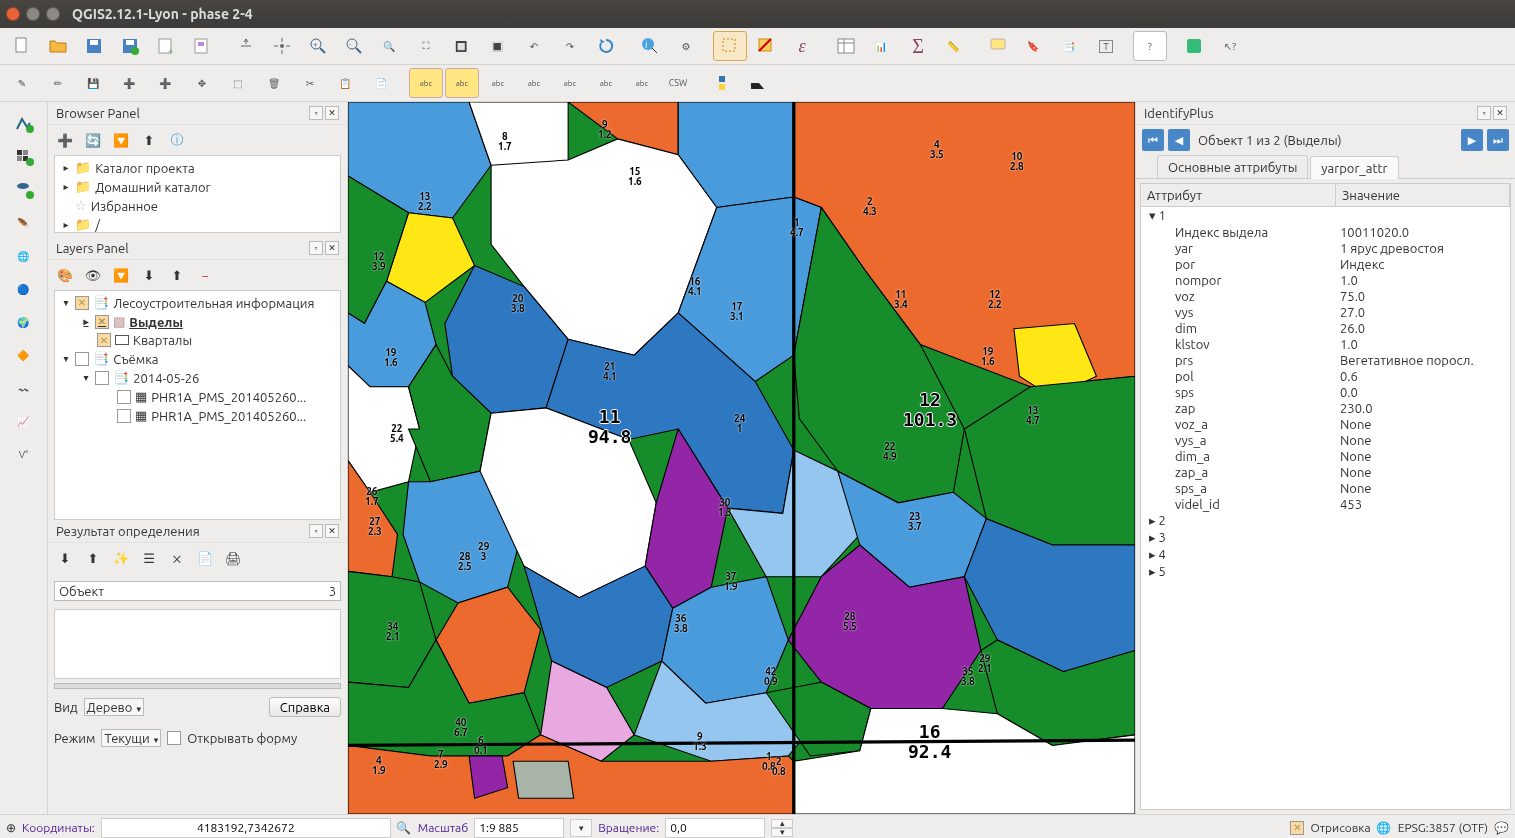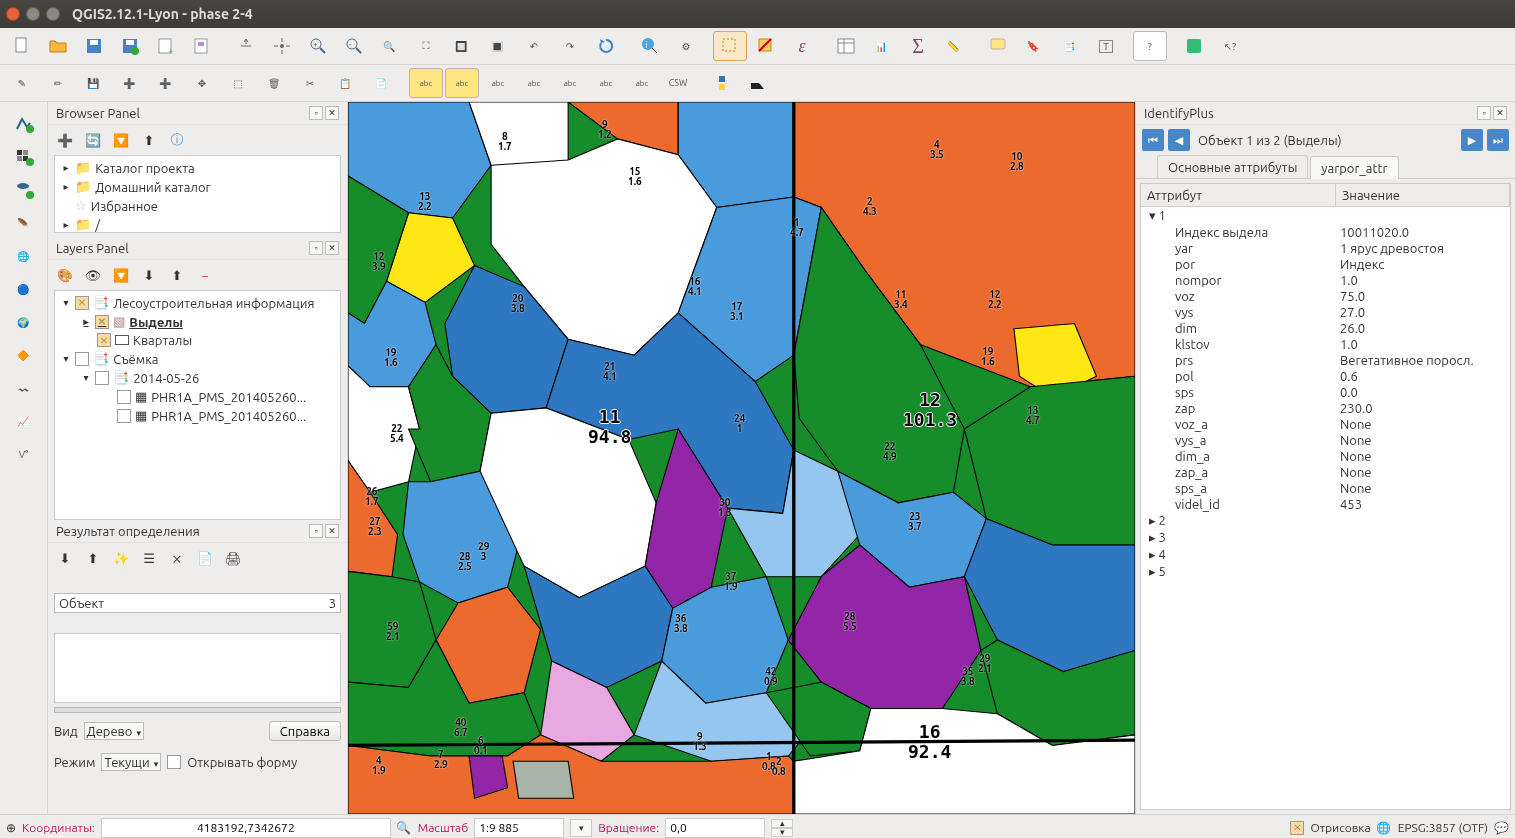--- a/index.html
+++ b/index.html
@@ -49,24 +49,24 @@
 .attrtable { flex:1; border:1px solid #ccc; margin:4px; background:#fff; overflow-y:auto; font-size:13px; }
 .attr-head { display:flex; background:#efedec; border-bottom:1px solid #ccc; }
 .attr-head div { padding:4px 6px; border-right:1px solid #ccc; }
 .attr-row { display:flex; }
 .attr-row div:first-child { width:195px; padding:1px 4px 1px 34px; }
 .attr-row div:last-child { flex:1; padding:1px 4px; }
 .tree-node { padding:1px 4px 1px 8px; }
 
 .statusbar { height:26px; background:#efedec; border-top:1px solid #d6d4d0; display:flex; align-items:center; padding:0 6px; font-size:12px; gap:6px; }
 .statusbar input { height:20px; border:1px solid #ccc; background:#fff; padding:0 4px; font-size:12px; }
-.stat-label { color:#be185d; }
+.stat-label { color:#4c1d95; }
 .sbtn { width:22px; height:18px; border:1px solid #ccc; background:#f7f7f5; font-size:9px; display:flex; align-items:center; justify-content:center; }
 
-.result-panel .field { border:1px solid #bbb; background:#fff; display:flex; padding:2px 4px; margin:20px 6px; }
+.result-panel .field { border:1px solid #bbb; background:#fff; display:flex; padding:2px 4px; margin:8px 6px; }
 .result-panel .btnrow { display:flex; gap:6px; padding:6px; align-items:center; }
 .select { border:1px solid #bbb; padding:1px 2px; background:#f7f7f5; position:relative; }
 .select::after { content:"▾"; margin-left:4px; font-size:9px; }
 button.btn { border:1px solid #bbb; background:linear-gradient(#fdfdfc,#e9e7e2); padding:2px 10px; border-radius:3px; font-size:13px; }
 </style>
 </head>
 <body>
 
 <div class="titlebar">
   <div class="win-btn close"></div>
@@ -507,21 +507,21 @@
         <div class="map-lbl" style="left: 20px; top: 415px; white-space: pre;">27
 2.3</div>
         <div class="map-lbl" style="left: 560px; top: 410px; white-space: pre;">23
 3.7</div>
         <div class="map-lbl" style="left: 110px; top: 450px; white-space: pre;">28
 2.5</div>
         <div class="map-lbl" style="left: 130px; top: 440px; white-space: pre;">29
 3</div>
         <div class="map-lbl" style="left: 376px; top: 470px; white-space: pre;">37
 1.9</div>
-        <div class="map-lbl" style="left: 38px; top: 520px; white-space: pre;">59
+        <div class="map-lbl" style="left: 38px; top: 520px; white-space: pre;">34
 2.1</div>
         <div class="map-lbl" style="left: 326px; top: 512px; white-space: pre;">36
 3.8</div>
         <div class="map-lbl" style="left: 495px; top: 510px; white-space: pre;">28
 5.5</div>
         <div class="map-lbl" style="left: 106px; top: 616px; white-space: pre;">40
 6.7</div>
         <div class="map-lbl" style="left: 630px; top: 552px; white-space: pre;">29
 2.1</div>
         <div class="map-lbl" style="left: 416px; top: 565px; white-space: pre;">42

